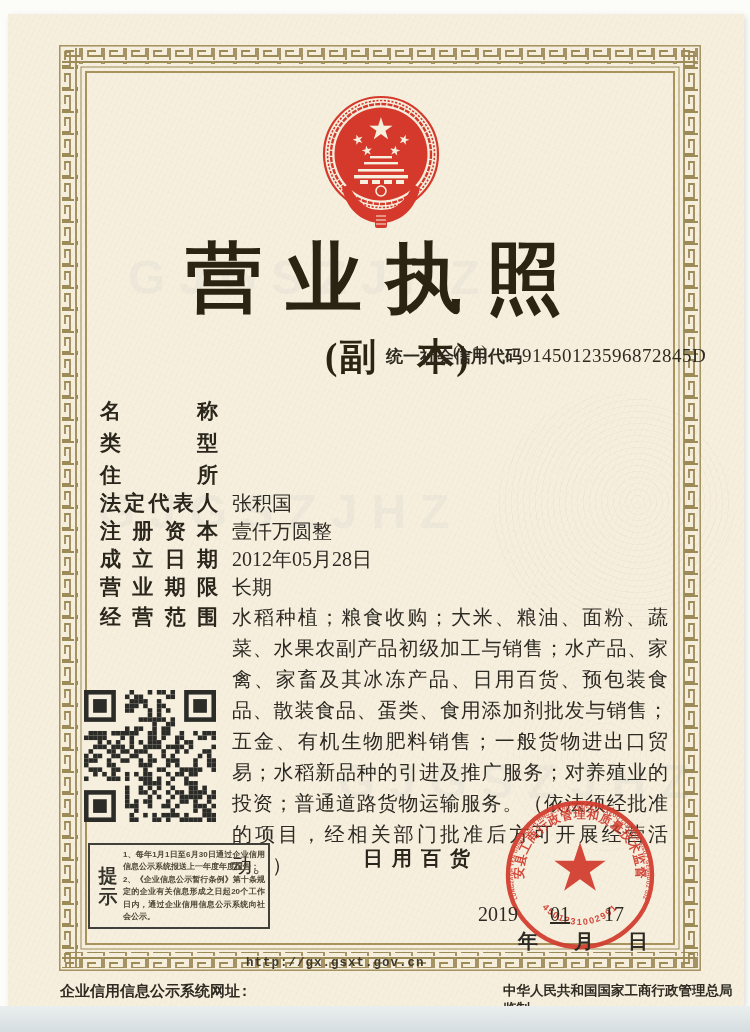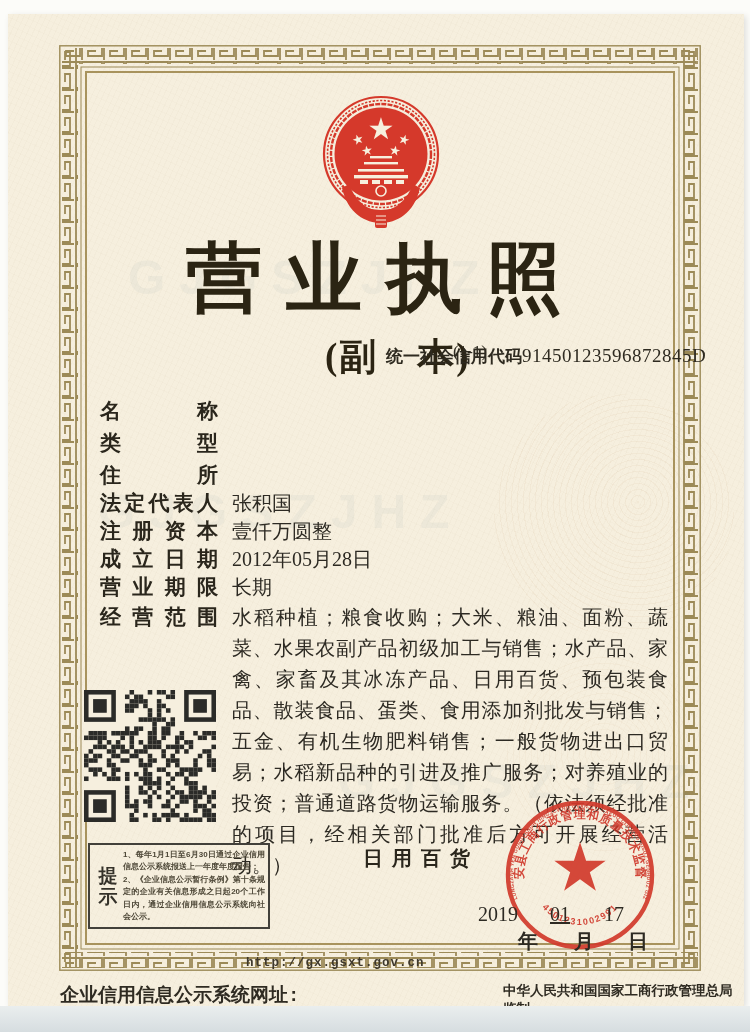--- a/index.html
+++ b/index.html
@@ -39,21 +39,21 @@
     line-height:21px;text-align:center;font-family:"Liberation Sans",sans-serif;}
   .notice-items{flex:1;margin:4px 3px 4px 2px;}
   .notice-items div{font-size:8px;line-height:12.5px;font-weight:bold;color:#4c4636;
     font-family:"Liberation Sans",sans-serif;text-align:justify;}
   .reg-label{position:absolute;left:355px;top:831px;font-size:20px;font-weight:bold;
     color:#2a261c;letter-spacing:9px;white-space:nowrap;}
   .date-part{position:absolute;font-size:20px;color:#2d2a23;}
   .date-unit{position:absolute;font-size:20px;font-weight:bold;color:#2d2a23;}
   .url{position:absolute;left:238px;top:942px;font-family:"Liberation Mono",monospace;
     font-size:12.5px;font-weight:bold;color:#3e382c;letter-spacing:1px;}
-  .footer-left{position:absolute;left:52px;top:968px;font-size:19px;font-weight:bold;color:#2f2b22;font-family:Liberation Mono, monospace;}
+  .footer-left{position:absolute;left:52px;top:968px;font-size:15px;font-weight:bold;color:#2f2b22;font-family:Liberation Mono, monospace;}
   .footer-right{position:absolute;left:495px;top:968px;font-size:13.5px;font-weight:bold;color:#2f2b22;}
   .qr{position:absolute;left:76px;top:676px;width:132px;height:132px;}
   .seal{position:absolute;left:494px;top:783px;width:156px;height:156px;opacity:.92;}
   .emblem{position:absolute;left:310px;top:78px;width:126px;height:140px;}
 </style>
 </head>
 <body>
 
 <div class="scan">
   <div class="page">

